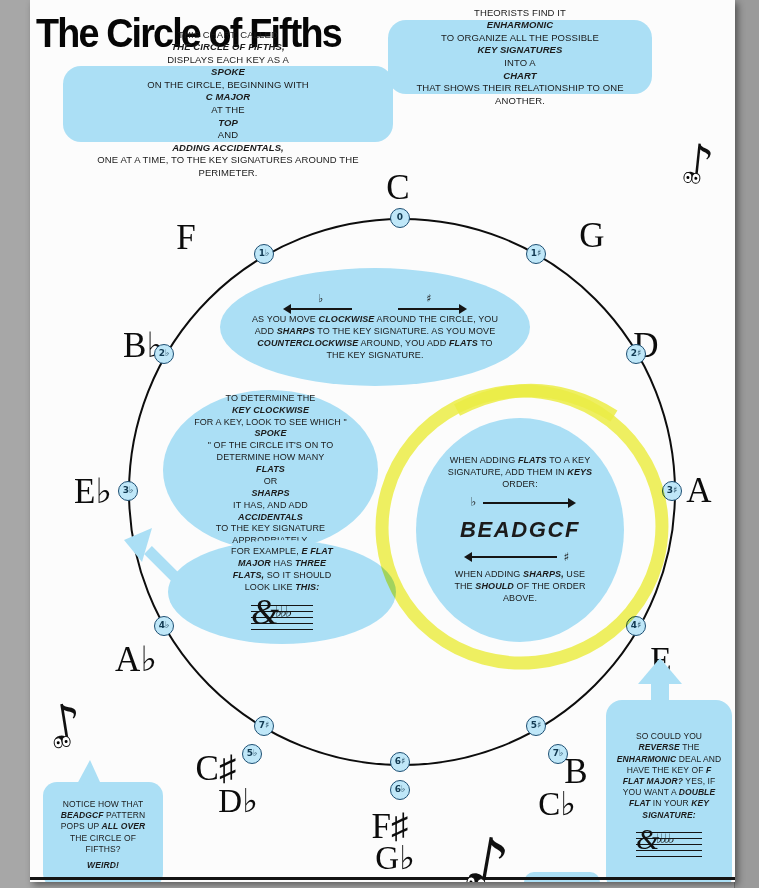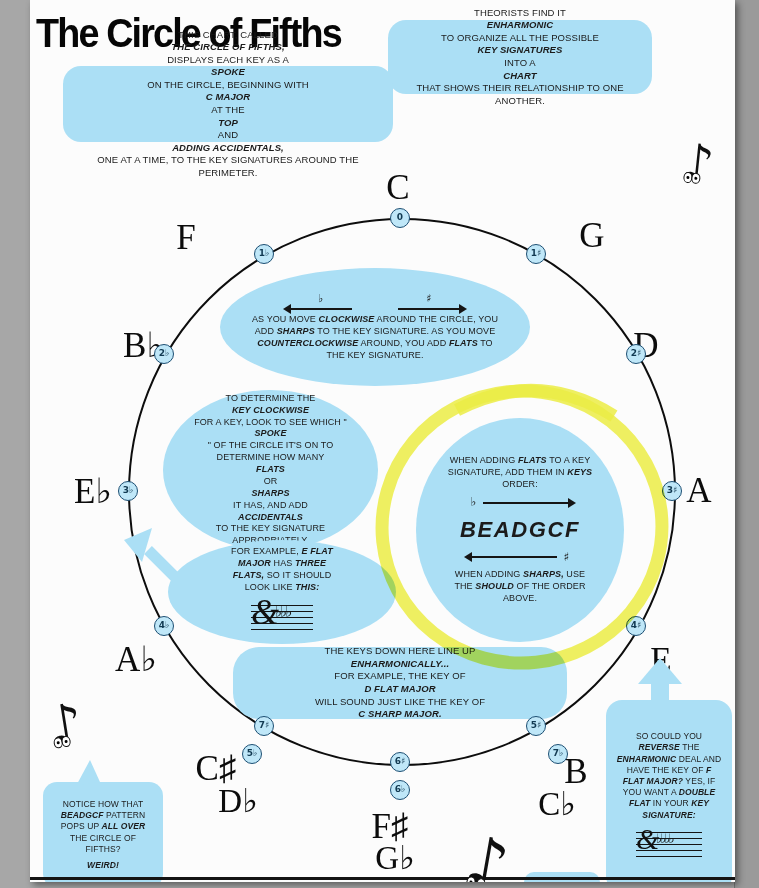--- a/index.html
+++ b/index.html
@@ -186,21 +186,20 @@
     <div class="ex-row">
       <div class="rich" style="max-width:118px">FOR EXAMPLE, <b>E FLAT MAJOR</b> HAS <b>THREE FLATS,</b> SO IT SHOULD LOOK LIKE <b>THIS:</b></div>
       <div class="staff">
         <div class="lines"></div>
         <span class="clef">&amp;</span>
         <span class="accs">♭♭♭</span>
       </div>
     </div>
   </div>
 
-  <div class="bubble" style="left:203px;top:647px;width:334px;height:72px;border-radius:26px">THE KEYS DOWN HERE LINE UP <b>ENHARMONICALLY...</b> FOR EXAMPLE, THE KEY OF <b>D FLAT MAJOR</b> WILL SOUND JUST LIKE THE KEY OF <b>C SHARP MAJOR.</b></div>
 
   <svg class="bluearrow" style="left:94px;top:528px" width="60" height="56">
     <line x1="52" y1="50" x2="24" y2="22" stroke="#abdff5" stroke-width="11"></line>
     <polygon points="28,0 0,12 18,34" fill="#abdff5"></polygon>
   </svg>
 
   <svg class="bluearrow" style="left:606px;top:658px" width="48" height="44">
     <polygon points="24,0 2,26 46,26" fill="#abdff5"></polygon>
     <rect x="15" y="24" width="18" height="20" fill="#abdff5"></rect>
   </svg>

